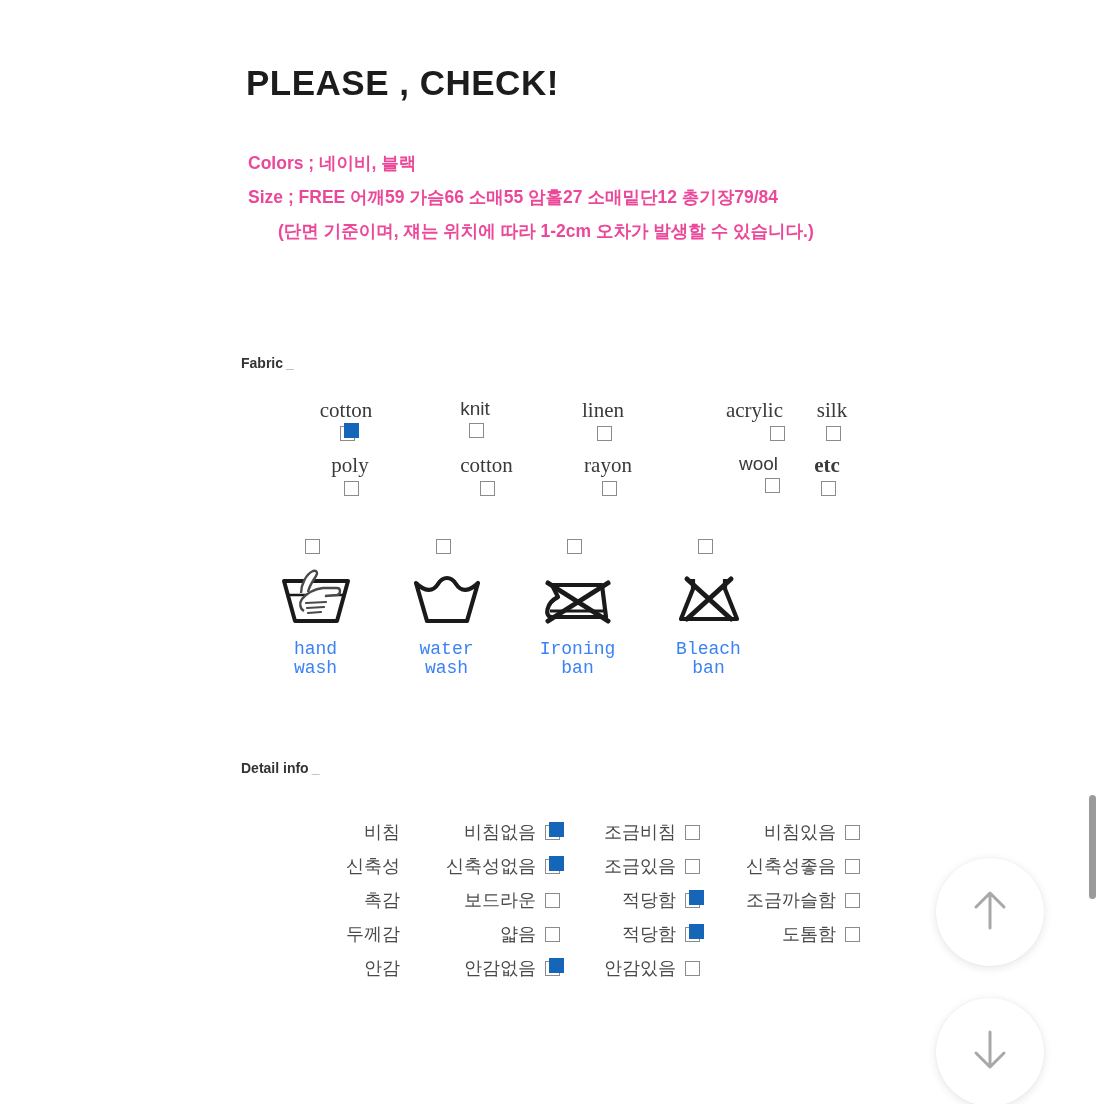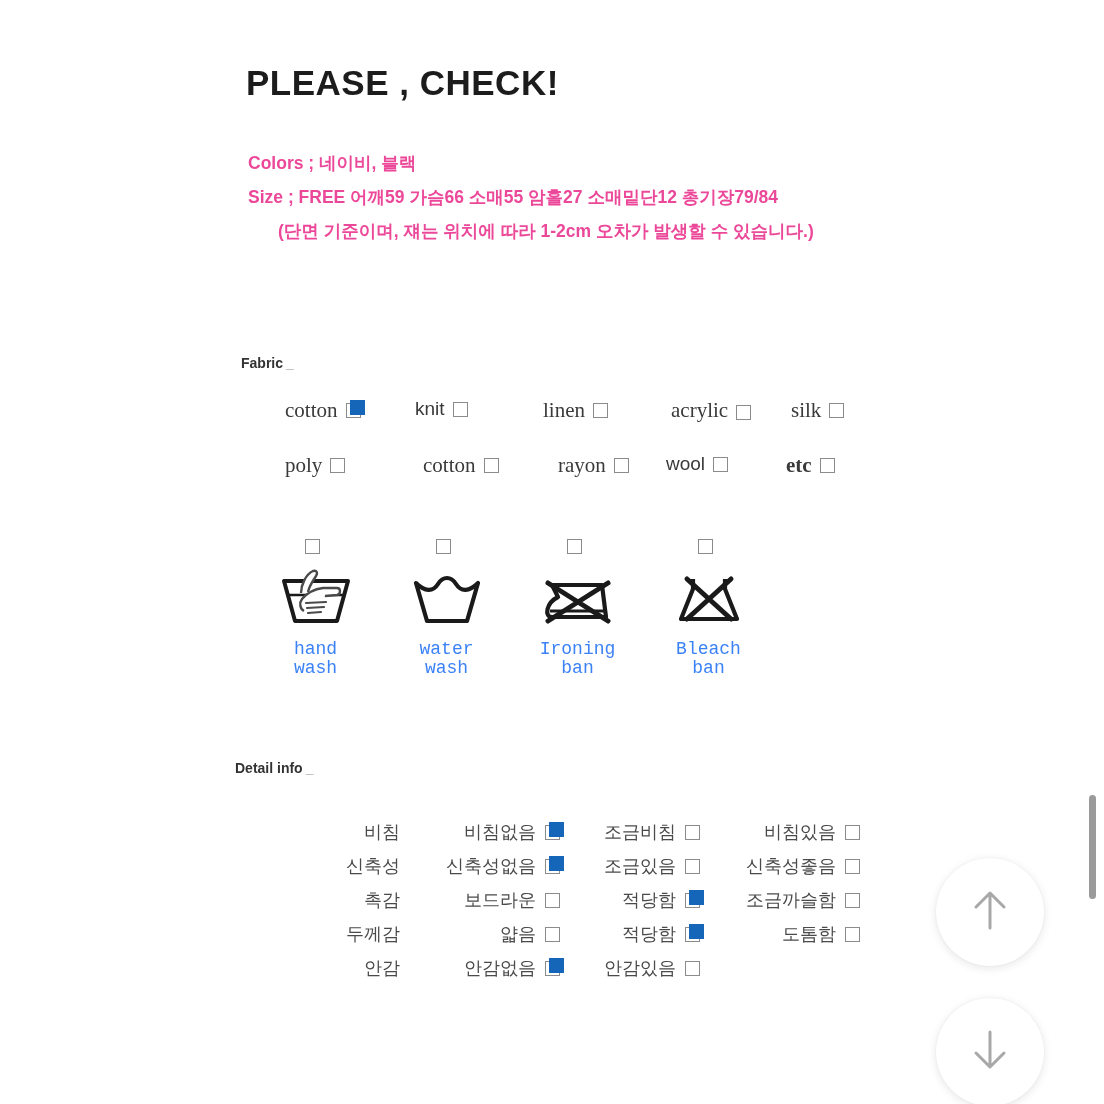--- a/index.html
+++ b/index.html
@@ -59,21 +59,21 @@
     font-weight: 700;
     color: #333333;
     white-space: nowrap;
   }
   .section-head .uscore {
     color: #9a9a9a;
     font-weight: 700;
     padding-left: 3px;
   }
   #fabric-head { left: 241px; top: 355px; }
-  #detail-head { left: 235px; top: 760px; }
+  #detail-head { left: 241px; top: 760px; }
 
   
   .cbx {
     display: inline-block;
     position: relative;
     width: 21px;
     height: 21px;
     vertical-align: -4px;
   }
   .cbx .box {
@@ -106,20 +106,21 @@
     height: 55px;
     align-items: flex-start;
   }
   .fabric-item {
     display: flex;
     align-items: center;
     white-space: nowrap;
     font-family: "Liberation Serif", serif;
     font-size: 21px;
     color: #3a3a3a;
+    flex-direction: column;
   }
   .fabric-item .lbl { margin-right: 8px; }
   .fabric-item.sans .lbl { font-family: "Liberation Sans", sans-serif; font-size: 19px; }
 
   
   .fi-0 { width: 130px; }
   .fi-1 { width: 128px; }
   .fi-2 { width: 128px; }
   .fi-3 { width: 120px; align-items: flex-end; }
   .fi-4 { width: 90px; }

